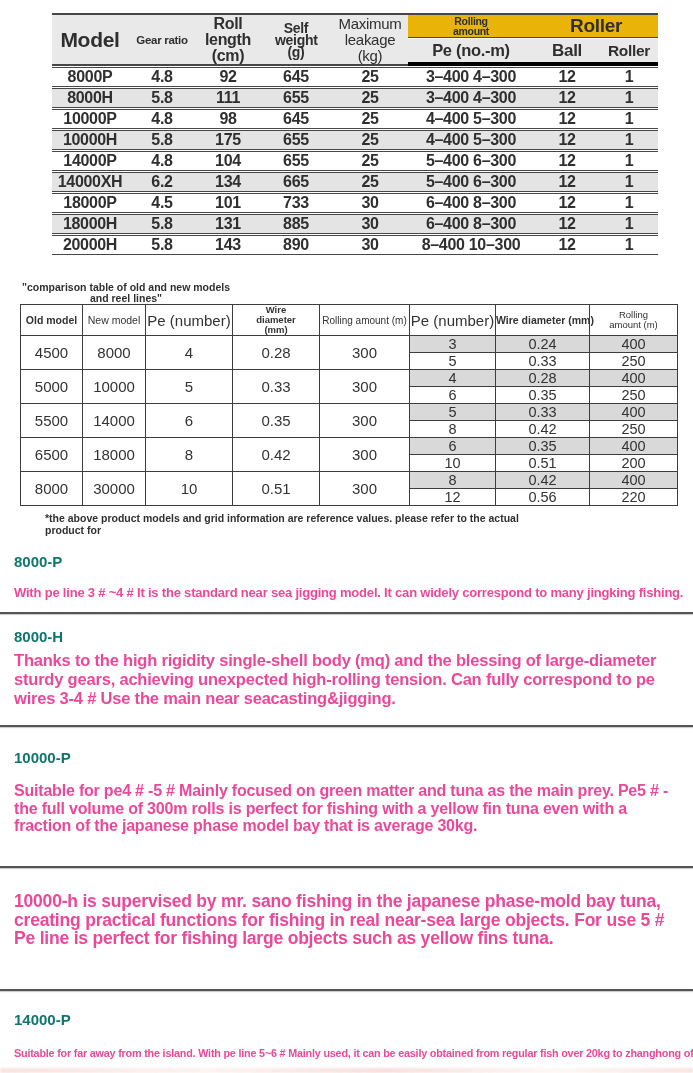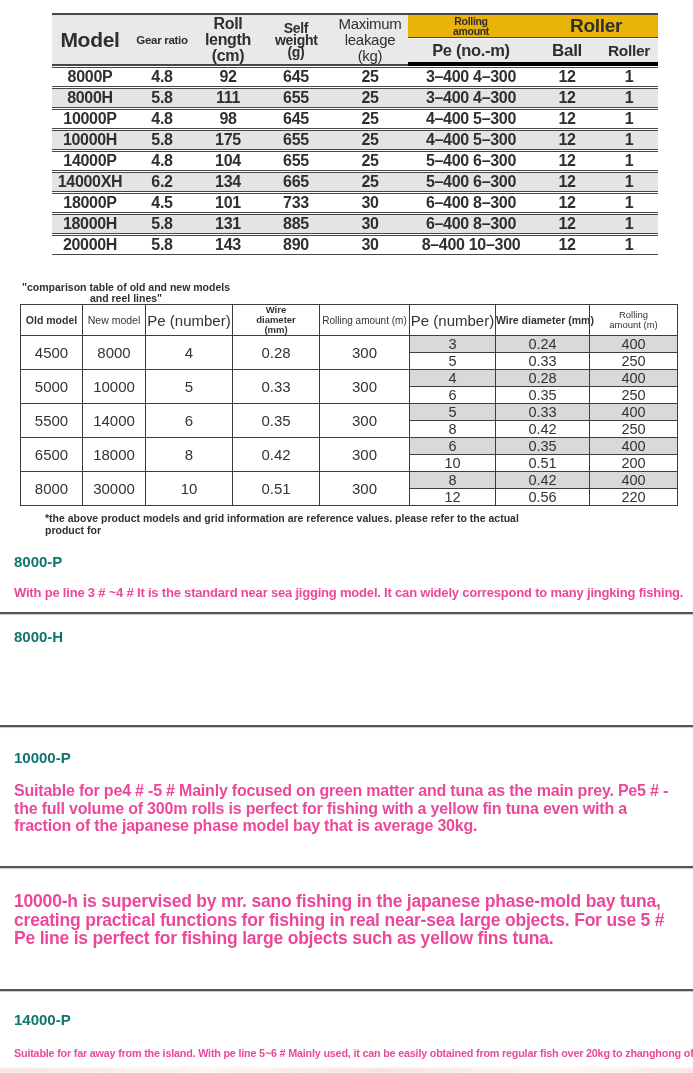--- a/index.html
+++ b/index.html
@@ -322,20 +322,21 @@
   <div class="table-footnote">
     <div>*the above product models and grid information are reference values. please refer to the actual product for</div>
   </div>
 
   <div class="sec-heading h-s1">8000-P</div>
   <div class="sec-body b1">With pe line 3 # ~4 # It is the standard near sea jigging model. It can widely correspond to many jingking fishing.</div>
 
   <div class="divider d1"></div>
 
   <div class="sec-heading h-s2">8000-H</div>
+  <div class="sec-body b2">Thanks to the high rigidity single-shell body (mq) and the blessing of large-diameter sturdy gears, achieving unexpected high-rolling tension. Can fully correspond to pe wires 3-4 # Use the main near seacasting&amp;jigging.</div>
 
   <div class="divider d2"></div>
 
   <div class="sec-heading h-s3">10000-P</div>
   <div class="sec-body b3">Suitable for pe4 # -5 # Mainly focused on green matter and tuna as the main prey. Pe5 # - the full volume of 300m rolls is perfect for fishing with a yellow fin tuna even with a fraction of the japanese phase model bay that is average 30kg.</div>
 
   <div class="divider d3"></div>
 
   <div class="sec-body b4">10000-h is supervised by mr. sano fishing in the japanese phase-mold bay tuna, creating practical functions for fishing in real near-sea large objects. For use 5 # Pe line is perfect for fishing large objects such as yellow fins tuna.</div>
 

